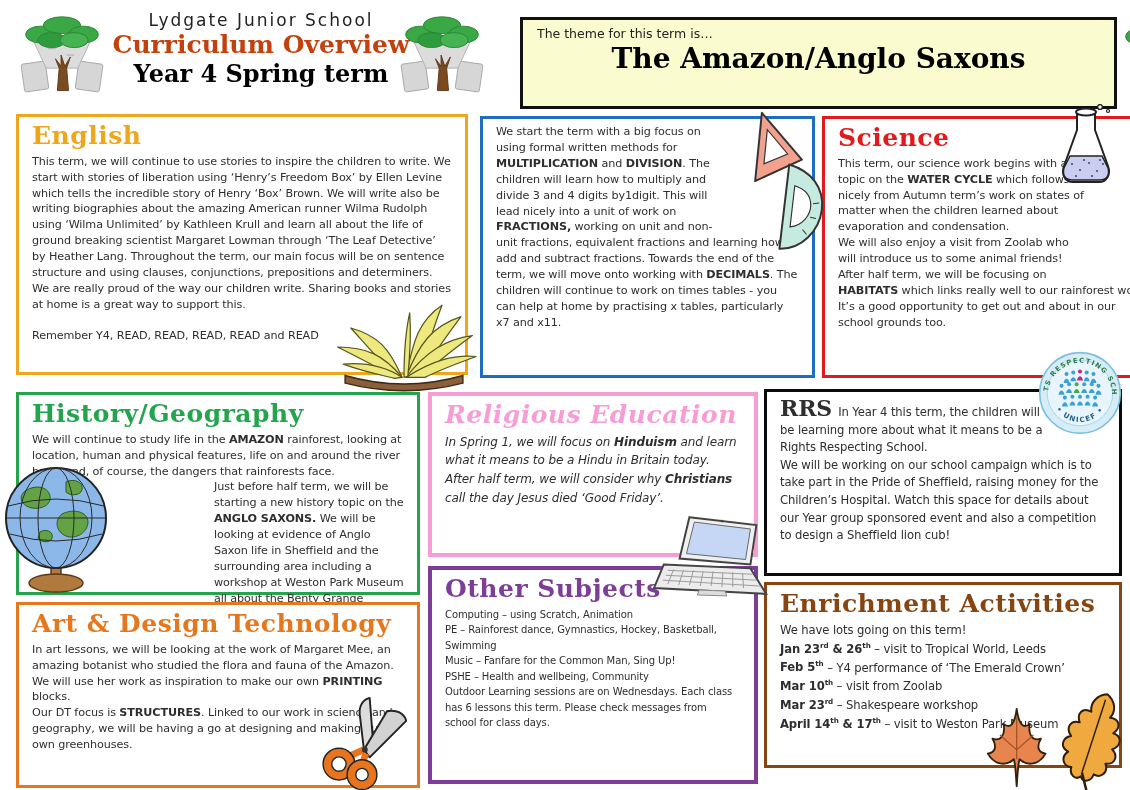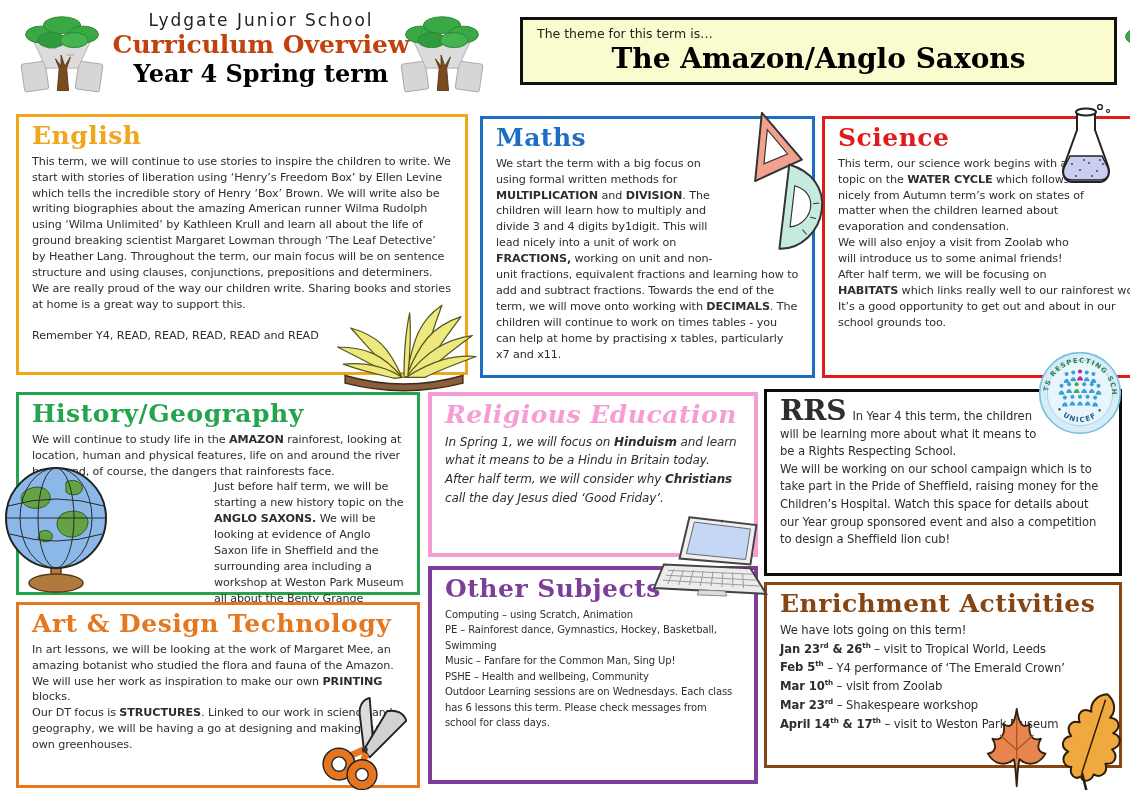--- a/index.html
+++ b/index.html
@@ -6,21 +6,21 @@
   html,body { background:#fff; }
   body { font-family:"DejaVu Sans", sans-serif; }
   .page { position:relative; width:1130px; height:790px; background:#fff; overflow:hidden; color:#2e2e2e; }
 
   
   .header-title { position:absolute; left:98px; top:10px; width:326px; text-align:center; }
   .school-name { font-size:17px; letter-spacing:2px; color:#222; }
   .header-h1 { font-family:"DejaVu Serif", serif; font-weight:800; font-size:25px; color:#c2410c; line-height:1.2; }
   .header-h2 { font-family:"DejaVu Serif", serif; font-weight:800; font-size:24px; color:#000; line-height:1.2; }
 
-  .theme-box { position:absolute; left:520px; top:17px; width:597px; height:68px;
+  .theme-box { position:absolute; left:520px; top:17px; width:597px; height:92px;
                border:3px solid #111; padding:6px 14px; }
   .theme-label { font-size:12.5px; color:#222; }
   .theme-title { font-family:"DejaVu Serif", serif; font-weight:800; font-size:28px;
                  text-align:center; color:#000; margin-top:1px; }
 
   
   .box { position:absolute; background:#fff; border:3px solid #000; padding:5px 13px 6px; }
   .box-title { font-family:"DejaVu Serif", serif; font-weight:800; font-size:25px;
                letter-spacing:.5px; margin:0 0 3px; line-height:1.15; }
   .box p { font-size:11.2px; line-height:1.42; letter-spacing:-.1px; }
@@ -38,21 +38,21 @@
   .art        { left:16px;  top:602px; width:404px; height:186px; }
   .enrichment { left:764px; top:582px; width:358px; height:186px; }
 
   .english .p-last { margin-top:15px; }
   .maths .float-r   { width:72px;  height:104px; }
   .science .float-r { width:64px;  height:118px; }
   .rrs .float-r     { width:52px;  height:50px; }
   .history .indent  { padding-left:182px; }
   .re p { font-size:12px; line-height:1.55; }
   .rrs p { font-size:11.6px; line-height:1.52; }
-  .rrs-head { font-family:"DejaVu Serif", serif; font-weight:800; font-size:28px;
+  .rrs-head { font-family:"DejaVu Serif", serif; font-weight:800; font-size:22px;
               margin-right:6px; line-height:1; }
   .other p { font-size:10px; line-height:1.55; }
   .enrichment p { font-size:11.6px; line-height:1.55; }
 
   
   .icon { position:absolute; }
   .icon svg { display:block; width:100%; height:100%; }
   #tree-left  { left:20px;   top:14px;  width:84px;  height:84px; }
   #tree-right { left:400px;  top:14px;  width:84px;  height:84px; }
   #tree-edge  { left:1120px; top:16px;  width:84px;  height:84px; }
@@ -134,21 +134,20 @@
 
   <section class="box english" style="border-color: rgb(239, 166, 27);">
     <h2 class="box-title" style="color: rgb(239, 166, 27);">English</h2>
     <div>
       <p>This term, we will continue to use stories to inspire the children to write. We start with stories of liberation using ‘Henry’s Freedom Box’ by Ellen Levine which tells the incredible story of Henry ‘Box’ Brown. We will write also be writing biographies about the amazing American runner Wilma Rudolph using ‘Wilma Unlimited’ by Kathleen Krull and learn all about the life of ground breaking scientist Margaret Lowman through ‘The Leaf Detective’ by Heather Lang. Throughout the term, our main focus will be on sentence structure and using clauses, conjunctions, prepositions and determiners. We are really proud of the way our children write. Sharing books and stories at home is a great way to support this.</p>
       <p class="p-last">Remember Y4, READ, READ, READ, READ and READ</p>
     </div>
   </section>
 
   <section class="box maths" style="border-color: rgb(29, 110, 193);">
-    <h2 class="box-title" style="color: rgb(29, 110, 193);">Maths</h2>
     <div>
       <span class="float-r"></span>
       <p>We start the term with a big focus on using formal written methods for <b>MULTIPLICATION</b> and <b>DIVISION</b>. The children will learn how to multiply and divide 3 and 4 digits by1digit. This will lead nicely into a unit of work on <b>FRACTIONS,</b> working on unit and non-unit fractions, equivalent fractions and learning how to add and subtract fractions. Towards the end of the term, we will move onto working with <b>DECIMALS</b>. The children will continue to work on times tables - you can help at home by practising x tables, particularly x7 and x11.</p>
     </div>
   </section>
 
   <section class="box science" style="border-color: rgb(227, 26, 28);">
     <h2 class="box-title" style="color: rgb(227, 26, 28);">Science</h2>
     <div>
       <span class="float-r"></span>

